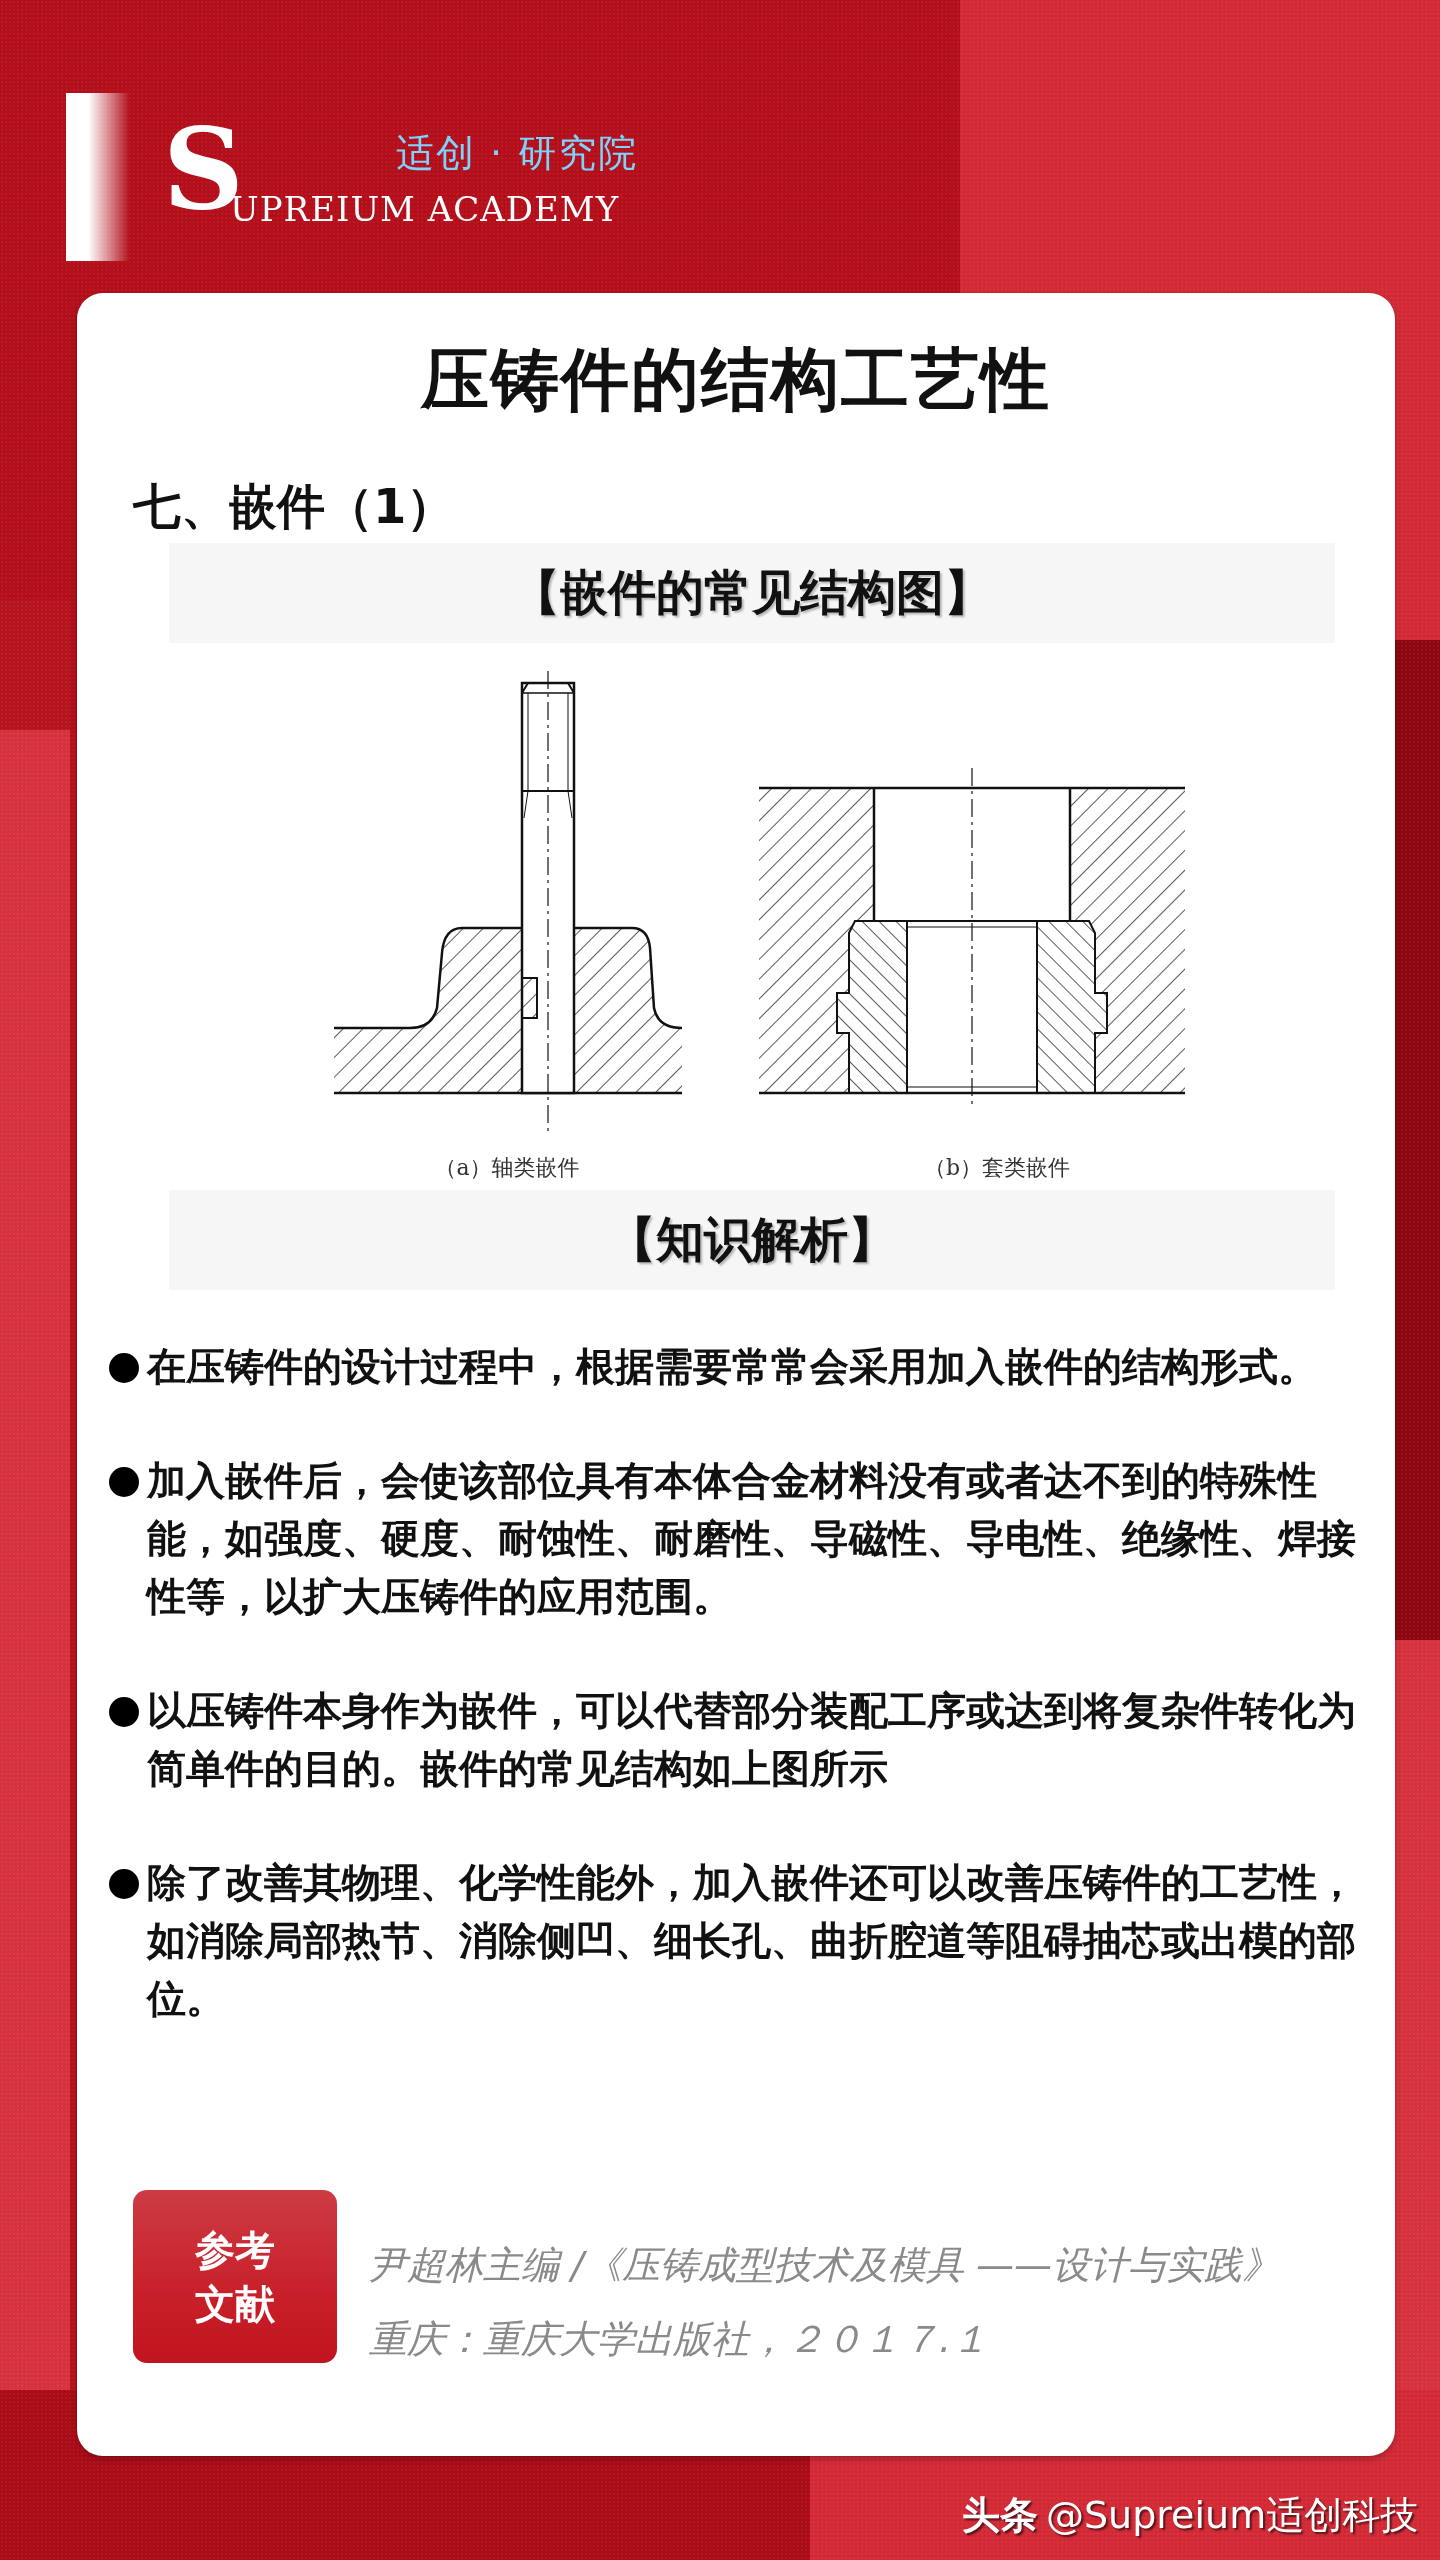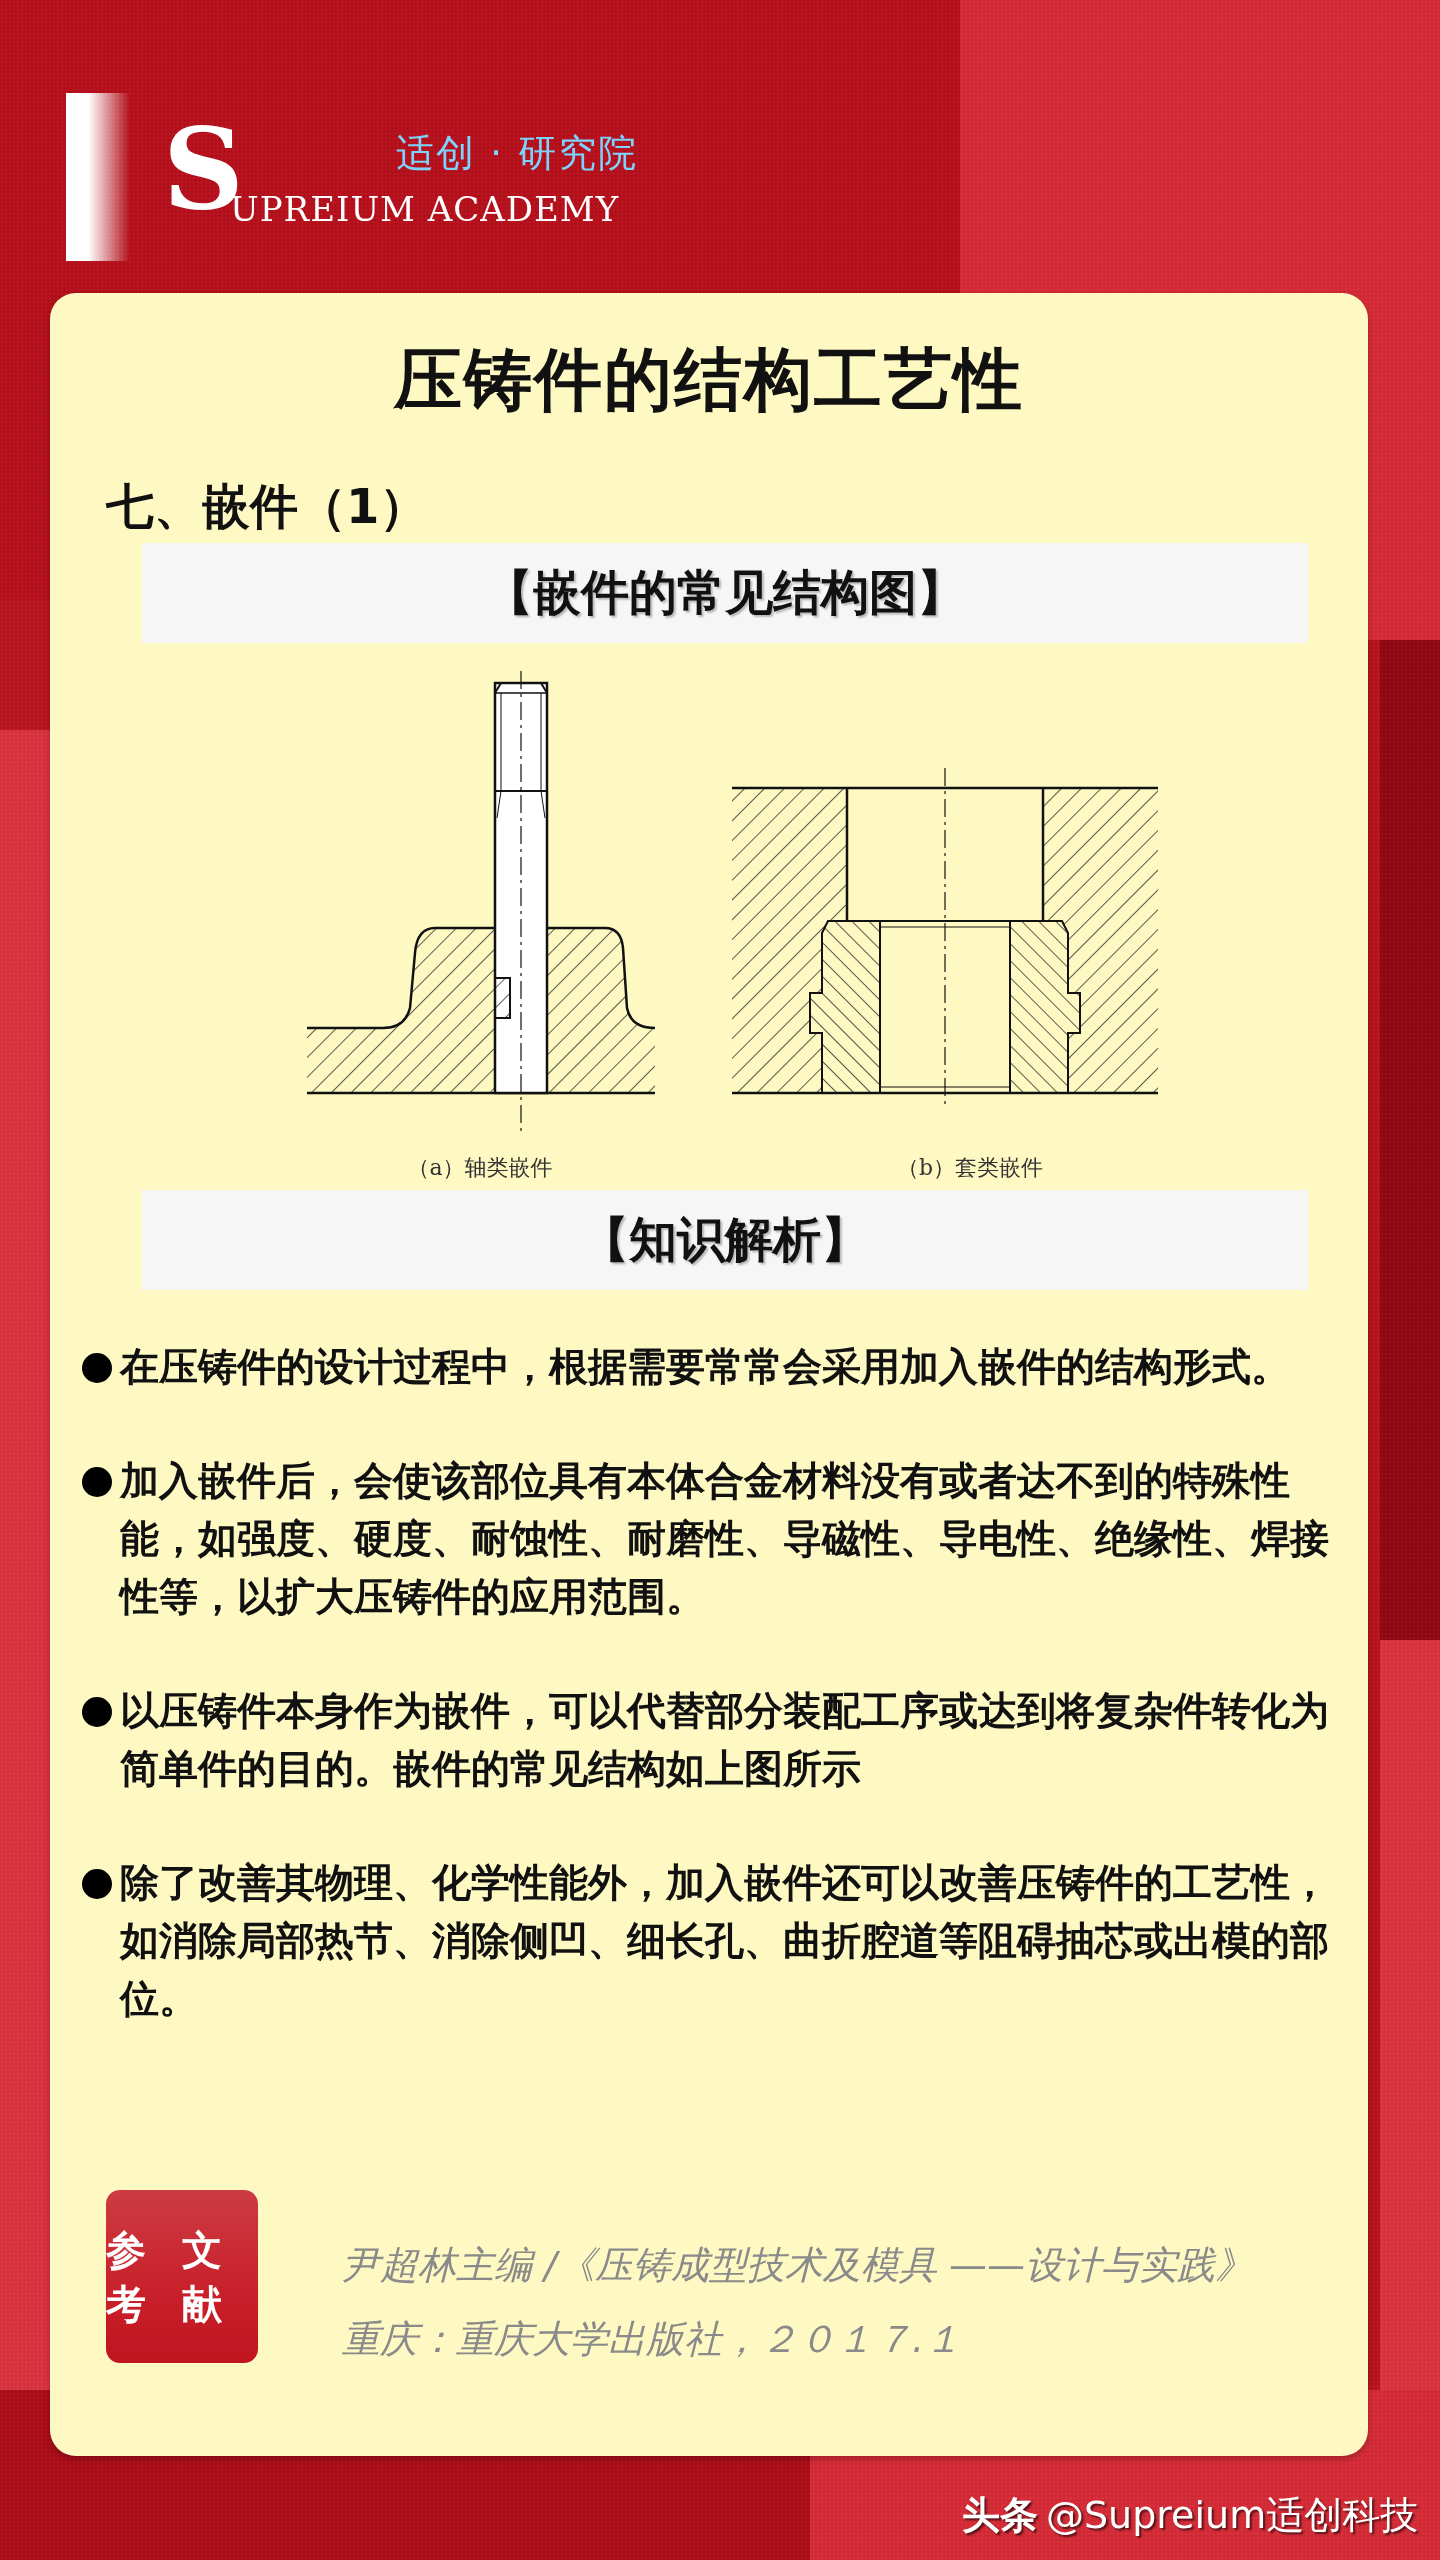--- a/index.html
+++ b/index.html
@@ -46,22 +46,22 @@
       font-size: 38px; color: #7dd3fc; letter-spacing: 2px;
     }
     .logo-en {
       position: absolute; left: 164px; top: 96px;
       font-family: "DejaVu Serif", serif;
       font-size: 34px; color: #fff; letter-spacing: 1px; white-space: nowrap;
     }
 
     
     .card {
-      position: absolute; left: 50px; top: 293px; width: 1318px; height: 2163px;
-      background: #fef9c3; border-radius: 26px;
+      position: absolute; left: 77px; top: 293px; width: 1318px; height: 2163px;
+      background: #ffffff; border-radius: 26px;
       box-shadow: 0 3px 6px rgba(0,0,0,0.25);
     }
     .card-title {
       position: absolute; left: 0; right: 0; top: 42px; text-align: center;
       font-size: 68px; font-weight: bold; color: #111; letter-spacing: 2px;
     }
     .section-heading {
       position: absolute; left: 56px; top: 182px;
       font-size: 48px; font-weight: bold; color: #111;
     }
@@ -90,24 +90,24 @@
       font-size: 39px; line-height: 58px; color: #111; font-weight: bold;
       margin-bottom: 56px;
     }
     .bullet-dot {
       position: absolute; left: 2px; top: 15px; width: 30px; height: 30px;
       border-radius: 50%; background: #000;
     }
 
     
     .ref-badge {
-      position: absolute; left: 56px; top: 1897px; width: 152px; height: 173px;
+      position: absolute; left: 56px; top: 1897px; width: 204px; height: 173px;
       border-radius: 14px;
       background: linear-gradient(to bottom, #cd3b43 0%, #c8202a 60%, #c0141f 100%);
-      display: flex; flex-direction: row; align-items: center; justify-content: center;
+      display: flex; flex-direction: column; align-items: center; justify-content: center;
       color: #fff; font-family: "DejaVu Serif", serif; font-weight: bold; font-size: 40px; line-height: 54px;
     }
     .ref-text {
       position: absolute; left: 292px; top: 1935px;
       font-size: 38px; line-height: 74px; color: #8a8a8a; font-style: italic;
     }
 
     
     .watermark {
       position: absolute; left: 962px; top: 2490px;

